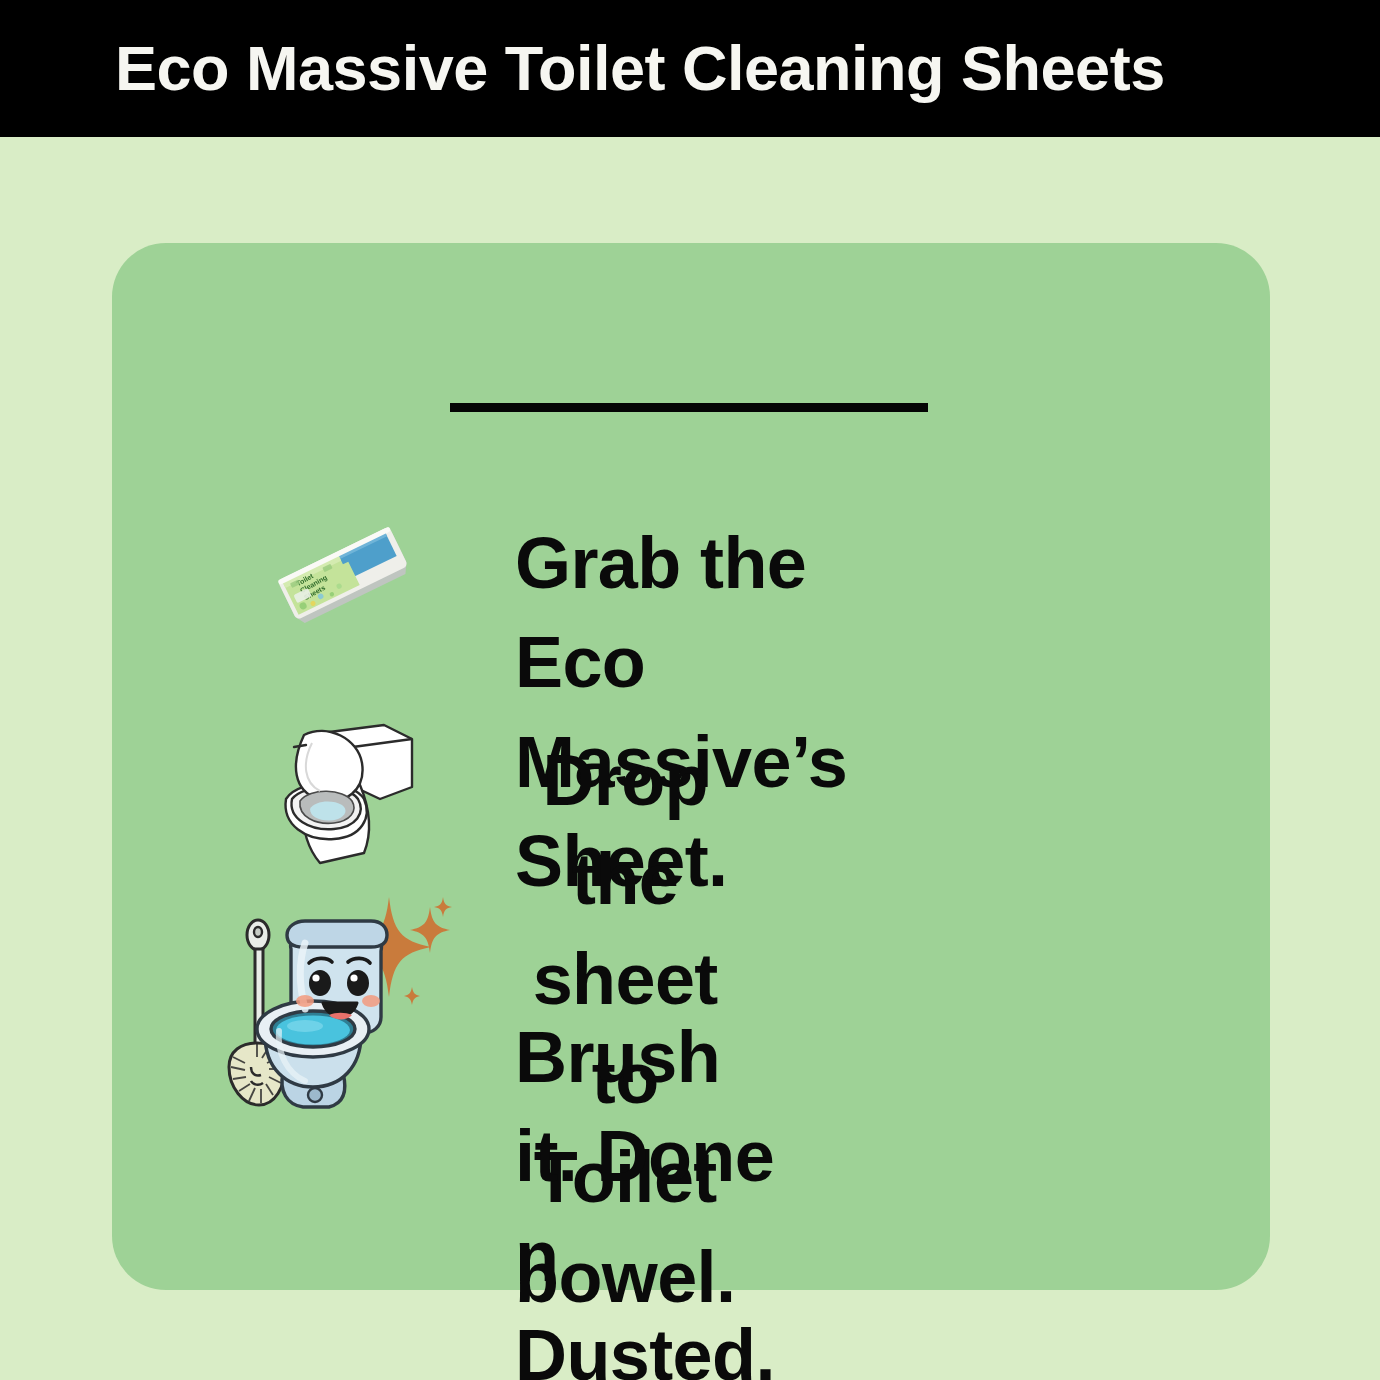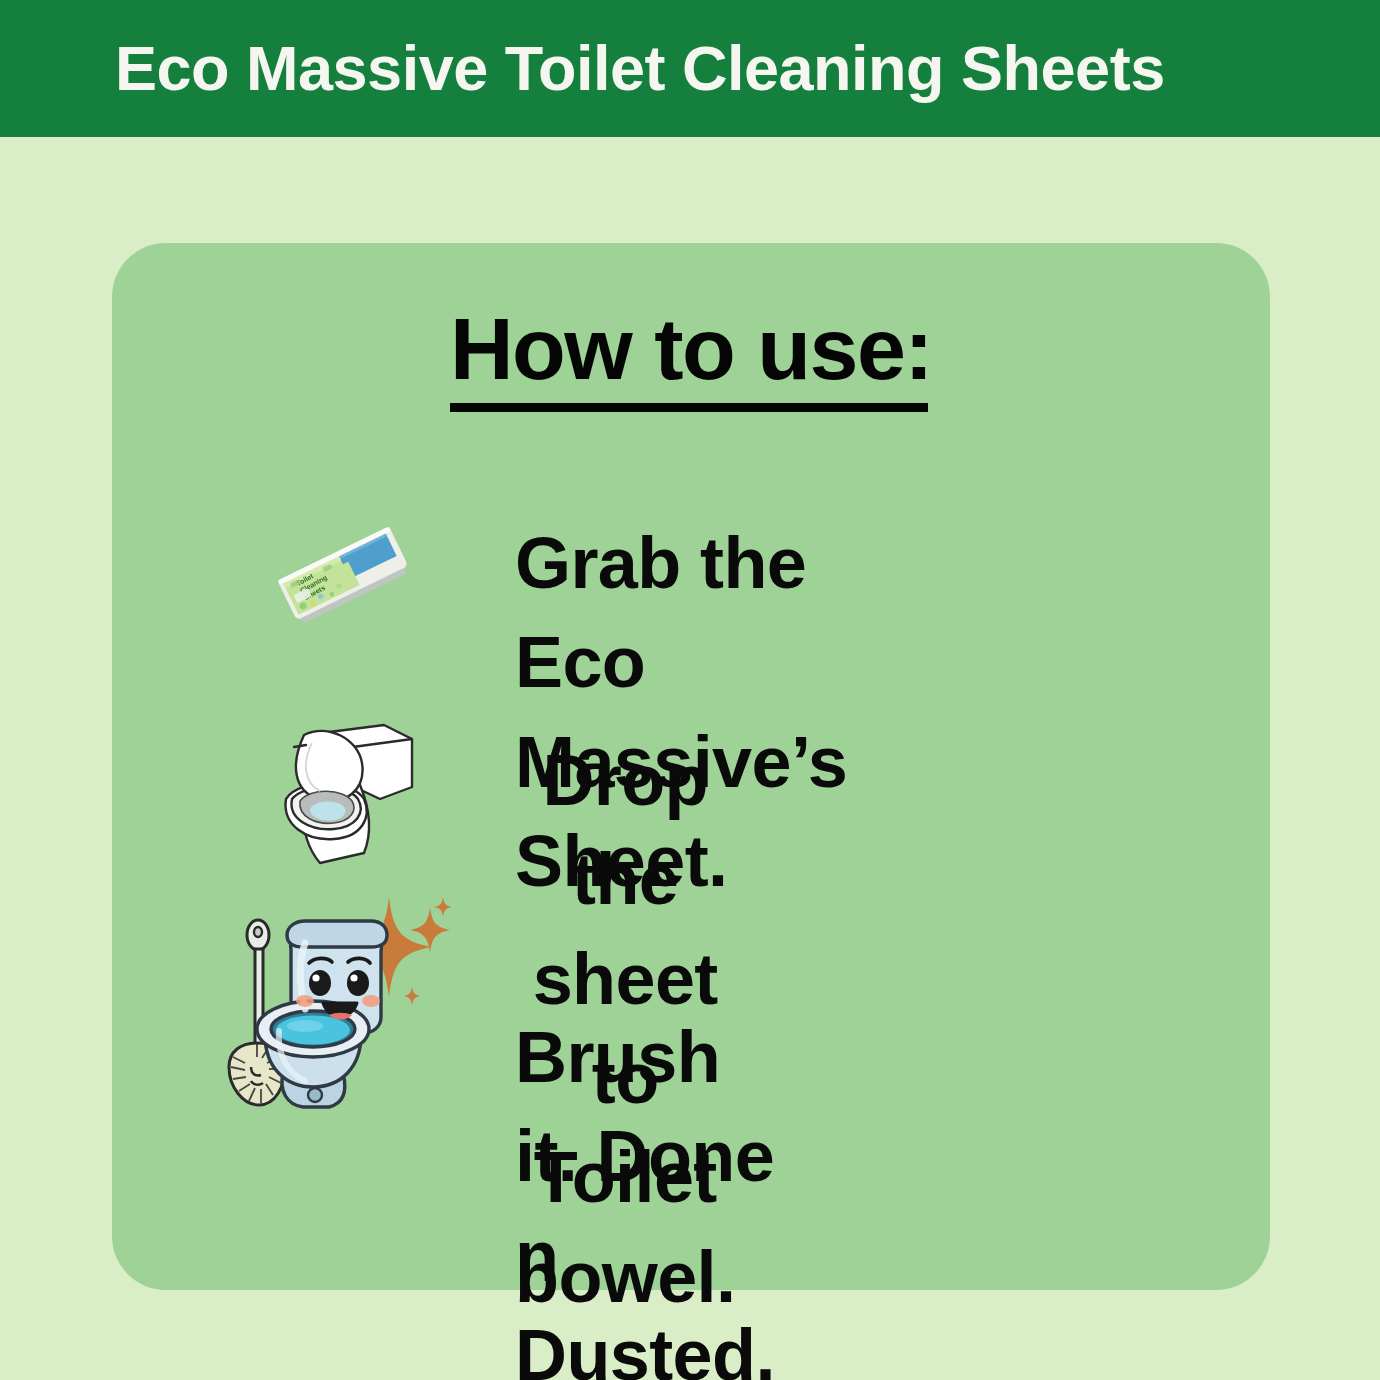--- a/index.html
+++ b/index.html
@@ -15,21 +15,21 @@
     position: relative;
   }
 
   
   .header-bar {
     position: absolute;
     left: 0;
     top: 0;
     width: 1380px;
     height: 137px;
-    background: #15803d;
+    background: #000000;
     display: flex;
     align-items: center;
   }
   .header-title {
     margin-left: 115px;
     color: #F6F6F1;
     font-family: "Liberation Sans", sans-serif;
     font-size: 63px;
     font-weight: bold;
     letter-spacing: -0.5px;
@@ -108,21 +108,20 @@
 </style>
 </head>
 <body>
 
 <div class="header-bar">
   <div class="header-title">Eco Massive Toilet Cleaning Sheets</div>
 </div>
 
 <div class="card">
 
-  <div class="card-heading">How to use:</div>
   <div class="card-heading-underline"></div>
 
   <div class="steps">
 
     <div class="step step-1">
 
       <div class="step-icon">
         <svg width="150" height="130" viewBox="0 0 150 130" xmlns="http://www.w3.org/2000/svg">
           <g transform="rotate(-26 75 65)">
 

